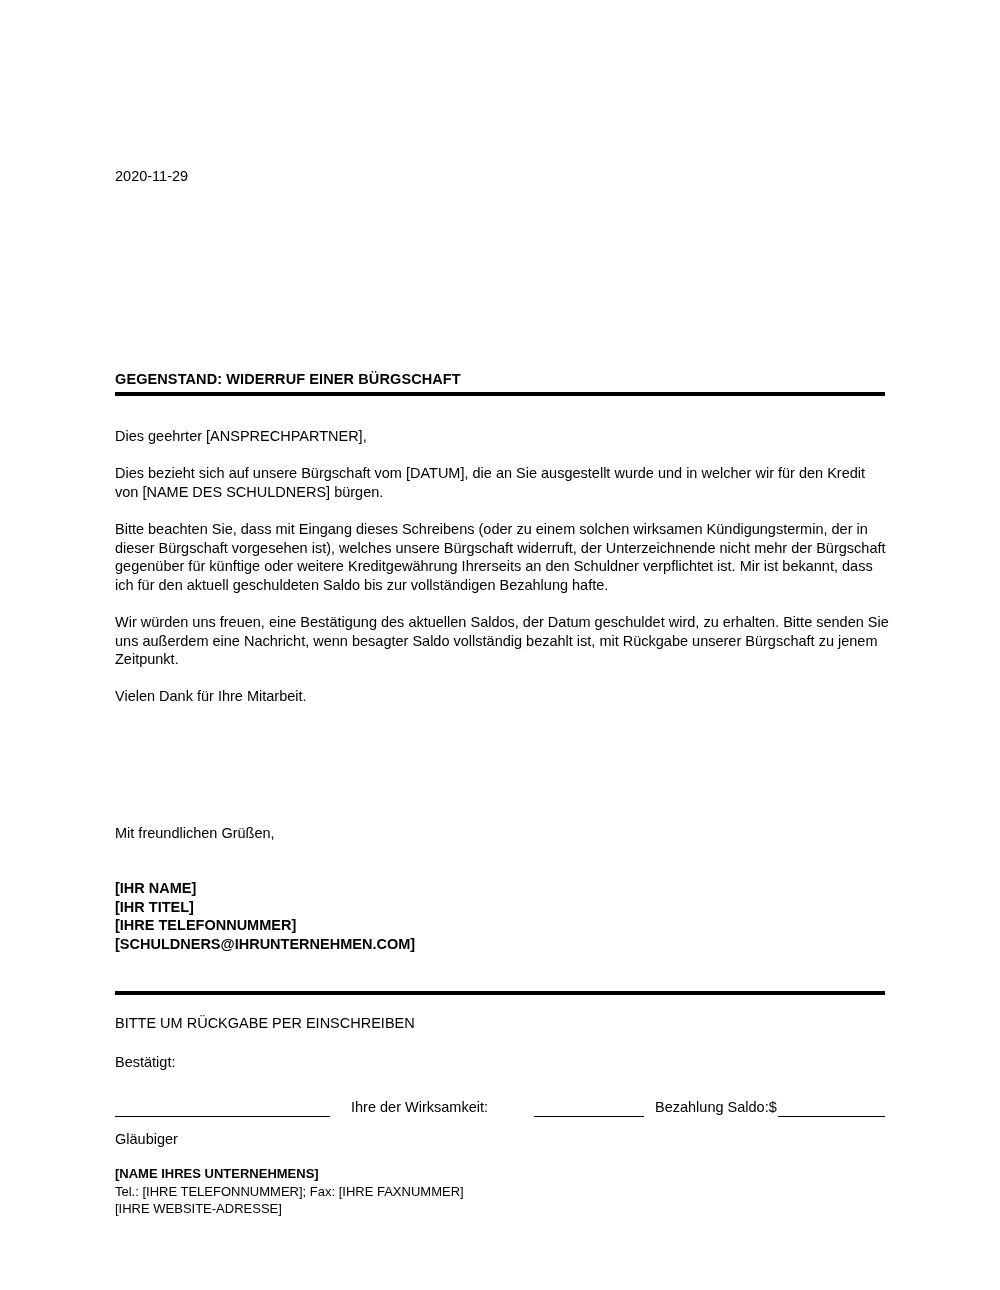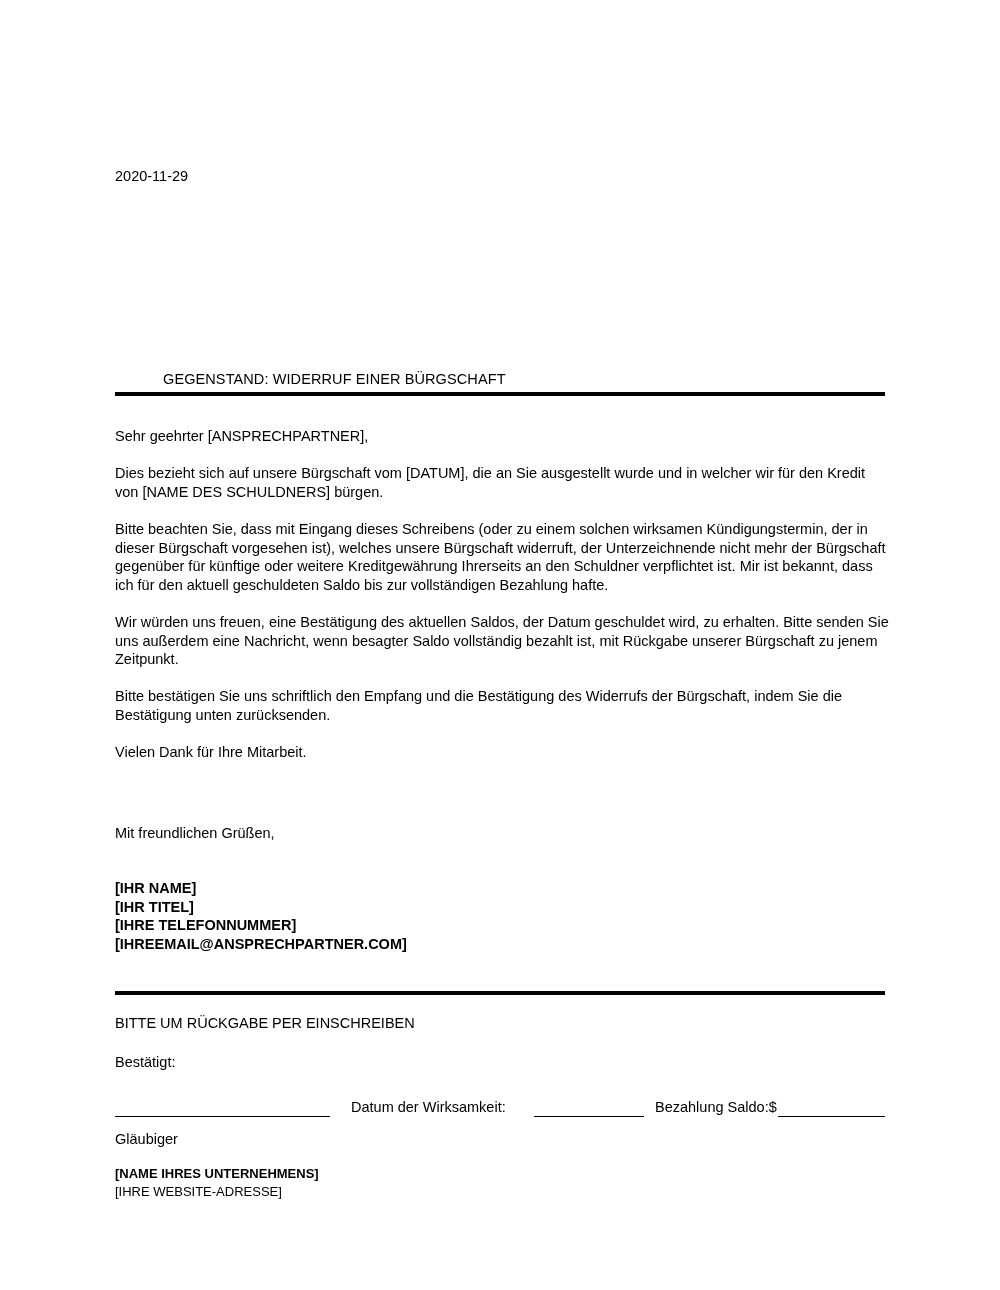--- a/index.html
+++ b/index.html
@@ -37,23 +37,22 @@
     line-height: 18.6px;
   }
   .recipient-line {
     white-space: pre;
   }
   .subject-heading {
     position: absolute;
     top: 371px;
     left: 0;
     font-size: 14.5px;
-    font-weight: normal;
+    font-weight: bold;
     letter-spacing: 0.1px;
-    margin-left: 48px;
   }
   .rule-top {
     position: absolute;
     top: 392px;
     left: 0;
     width: 770px;
     height: 4px;
     background: #000000;
   }
   .rule-bottom {
@@ -172,50 +171,50 @@
 
 <div class="page">
 
   <div class="letter-date">2020-11-29</div>
 
 
   <div class="subject-heading">GEGENSTAND: WIDERRUF EINER BÜRGSCHAFT</div>
   <div class="rule-top"></div>
 
   <div class="body-block">
-    <p class="para">Sehr geehrter [ANSPRECHPARTNER],</p>
+    <p class="para">Dies geehrter [ANSPRECHPARTNER],</p>
     <p class="para">Dies bezieht sich auf unsere Bürgschaft vom [DATUM], die an Sie ausgestellt wurde und in welcher wir für den Kredit von [NAME DES SCHULDNERS] bürgen.</p>
     <p class="para">Bitte beachten Sie, dass mit Eingang dieses Schreibens (oder zu einem solchen wirksamen Kündigungstermin, der in dieser Bürgschaft vorgesehen ist), welches unsere Bürgschaft widerruft, der Unterzeichnende nicht mehr der Bürgschaft gegenüber für künftige oder weitere Kreditgewährung Ihrerseits an den Schuldner verpflichtet ist. Mir ist bekannt, dass ich für den aktuell geschuldeten Saldo bis zur vollständigen Bezahlung hafte.</p>
     <p class="para">Wir würden uns freuen, eine Bestätigung des aktuellen Saldos, der Datum geschuldet wird, zu erhalten. Bitte senden Sie uns außerdem eine Nachricht, wenn besagter Saldo vollständig bezahlt ist, mit Rückgabe unserer Bürgschaft zu jenem Zeitpunkt.</p>
-    <p class="para">Bitte bestätigen Sie uns schriftlich den Empfang und die Bestätigung des Widerrufs der Bürgschaft, indem Sie die Bestätigung unten zurücksenden.</p>
     <p class="para">Vielen Dank für Ihre Mitarbeit.</p>
   </div>
 
   <div class="closing-block">Mit freundlichen Grüßen,</div>
 
   <div class="signature-block">
     <div class="sig-line">[IHR NAME]</div>
     <div class="sig-line">[IHR TITEL]</div>
     <div class="sig-line">[IHRE TELEFONNUMMER]</div>
-    <div class="sig-line">[IHREEMAIL@ANSPRECHPARTNER.COM]</div>
+    <div class="sig-line">[SCHULDNERS@IHRUNTERNEHMEN.COM]</div>
   </div>
 
   <div class="rule-bottom"></div>
 
   <div class="ack-title">BITTE UM RÜCKGABE PER EINSCHREIBEN</div>
   <div class="ack-confirm">Bestätigt:</div>
 
   <div class="ack-fields">
     <div class="field-sig"></div>
-    <div class="field-date-label">Datum der Wirksamkeit:</div>
+    <div class="field-date-label">Ihre der Wirksamkeit:</div>
     <div class="field-date-line"></div>
     <div class="field-balance-label">Bezahlung Saldo:$</div>
     <div class="field-balance-line"></div>
   </div>
 
   <div class="ack-creditor">Gläubiger</div>
 
   <div class="footer-block">
     <div class="footer-line bold">[NAME IHRES UNTERNEHMENS]</div>
+    <div class="footer-line">Tel.: [IHRE TELEFONNUMMER]; Fax: [IHRE FAXNUMMER]</div>
     <div class="footer-line">[IHRE WEBSITE-ADRESSE]</div>
   </div>
 
 </div>
 
 </body></html>

